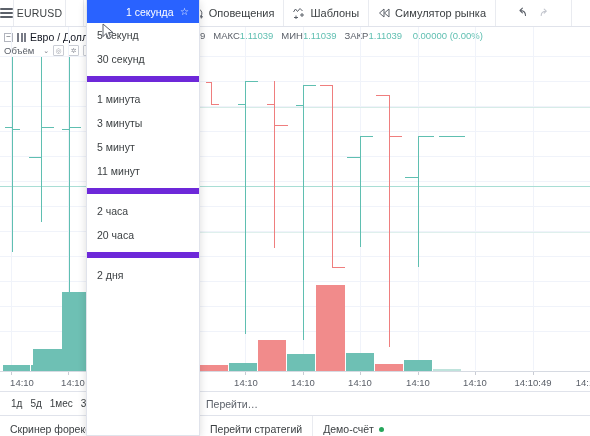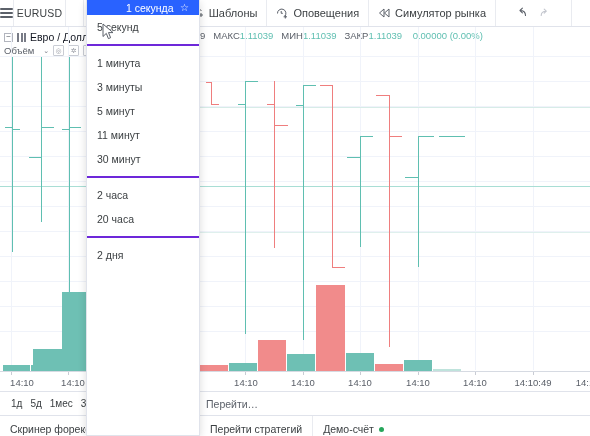--- a/index.html
+++ b/index.html
@@ -86,24 +86,24 @@
   #interval-menu {
     position:absolute; left:86px; top:0; width:114px; height:436px;
     background:#ffffff; border:1px solid #e0e3eb; border-top:none;
     box-shadow:0 2px 8px rgba(0,0,0,.14);
     z-index:60; overflow:hidden;
   }
   .mi {
     height:24px; display:flex; align-items:center; justify-content:space-between;
     padding:0 10px; font-size:10.5px; color:#3c4043; white-space:nowrap; cursor:pointer;
   }
-  .mi.sel { background:#2962ff; color:#fff; height:15px;padding-left:39px; }
+  .mi.sel { background:#2962ff; color:#fff; height:23px;padding-left:39px; }
   .mi .star { font-size:10px; color:#ffffff; opacity:.95; }
   .mgroup { padding:5px 0; }
-  .mgroup + .mgroup { border-top:2px solid #6d28d9;text-align:right; }
+  .mgroup + .mgroup { border-top:6px solid #6d28d9;text-align:right; }
   #cursor { position:absolute; left:102px; top:23px; z-index:80; pointer-events:none; }
 </style>
 </head>
 <body>
 
 <div id="toolbar">
   <div class="tb-cell tb-ham">
     <span class="ham-lines">
         <i></i>
         <i></i>
@@ -117,46 +117,46 @@
 
   <div class="tb-cell">
     <span class="tb-icon">
       <svg width="12" height="12" viewBox="0 0 12 12">
           <polyline points="1,9 3,5 5,7 8,2" fill="none" stroke="#5b6069" stroke-width="1"></polyline>
           <line x1="1" y1="11" x2="4" y2="11" stroke="#5b6069" stroke-width="1"></line>
           <line x1="2.5" y1="9.5" x2="2.5" y2="12" stroke="#5b6069" stroke-width="1"></line>
         </svg>
     </span>
     <span>Индикаторы</span>
+  </div>
+
+  <div class="tb-cell">
+    <span class="tb-icon">
+      <svg width="12" height="12" viewBox="0 0 12 12">
+          <path d="M1.5 6.5a4.2 4.2 0 1 1 7.3 2.6" fill="none" stroke="#5b6069" stroke-width="1"></path>
+          <line x1="5.2" y1="4" x2="5.2" y2="6.3" stroke="#5b6069" stroke-width="1"></line>
+          <line x1="5.2" y1="6.3" x2="6.8" y2="6.3" stroke="#5b6069" stroke-width="1"></line>
+          <line x1="9.3" y1="8" x2="9.3" y2="11.5" stroke="#5b6069" stroke-width="1"></line>
+          <line x1="7.6" y1="9.8" x2="11" y2="9.8" stroke="#5b6069" stroke-width="1"></line>
+        </svg>
+    </span>
+    <span>Оповещения</span>
   </div>
 
   <div class="tb-cell">
     <span class="tb-icon">
       <svg width="12" height="12" viewBox="0 0 12 12">
           <polyline points="0.5,5 2.5,2 4.5,4.5 7,1.5 9.5,4" fill="none" stroke="#5b6069" stroke-width="1"></polyline>
           <line x1="1" y1="10.5" x2="5" y2="10.5" stroke="#5b6069" stroke-width="1"></line>
           <line x1="3" y1="8.5" x2="3" y2="12.5" stroke="#5b6069" stroke-width="1"></line>
           <line x1="7" y1="8" x2="11" y2="8" stroke="#5b6069" stroke-width="1"></line>
           <line x1="9" y1="6" x2="9" y2="10" stroke="#5b6069" stroke-width="1"></line>
         </svg>
     </span>
     <span>Шаблоны</span>
-  </div>
-
-  <div class="tb-cell">
-    <span class="tb-icon">
-      <svg width="12" height="12" viewBox="0 0 12 12">
-          <path d="M1.5 6.5a4.2 4.2 0 1 1 7.3 2.6" fill="none" stroke="#5b6069" stroke-width="1"></path>
-          <line x1="5.2" y1="4" x2="5.2" y2="6.3" stroke="#5b6069" stroke-width="1"></line>
-          <line x1="5.2" y1="6.3" x2="6.8" y2="6.3" stroke="#5b6069" stroke-width="1"></line>
-          <line x1="9.3" y1="8" x2="9.3" y2="11.5" stroke="#5b6069" stroke-width="1"></line>
-          <line x1="7.6" y1="9.8" x2="11" y2="9.8" stroke="#5b6069" stroke-width="1"></line>
-        </svg>
-    </span>
-    <span>Оповещения</span>
   </div>
 
   <div class="tb-cell">
     <span class="tb-icon">
       <svg width="12" height="12" viewBox="0 0 12 12">
           <polygon points="6,2 6,10 1.5,6" fill="none" stroke="#5b6069" stroke-width="1"></polygon>
           <polygon points="11,2 11,10 6.5,6" fill="none" stroke="#5b6069" stroke-width="1"></polygon>
         </svg>
     </span>
     <span>Симулятор рынка</span>
@@ -396,37 +396,37 @@
 <div id="interval-menu">
 
   <div class="mgroup" style="padding-top:0;">
     <div class="mi sel">
       <span>1 секунда</span>
       <span class="star">☆</span>
     </div>
     <div class="mi">
       <span>5 секунд</span>
     </div>
+    <div class="mi">
+      <span>30 секунд</span>
+    </div>
   </div>
 
   <div class="mgroup">
     <div class="mi">
       <span>1 минута</span>
     </div>
     <div class="mi">
       <span>3 минуты</span>
     </div>
     <div class="mi">
       <span>5 минут</span>
     </div>
     <div class="mi">
       <span>11 минут</span>
-    </div>
-    <div class="mi">
-      <span>30 минут</span>
     </div>
   </div>
 
   <div class="mgroup">
     <div class="mi">
       <span>2 часа</span>
     </div>
     <div class="mi">
       <span>20 часа</span>
     </div>

